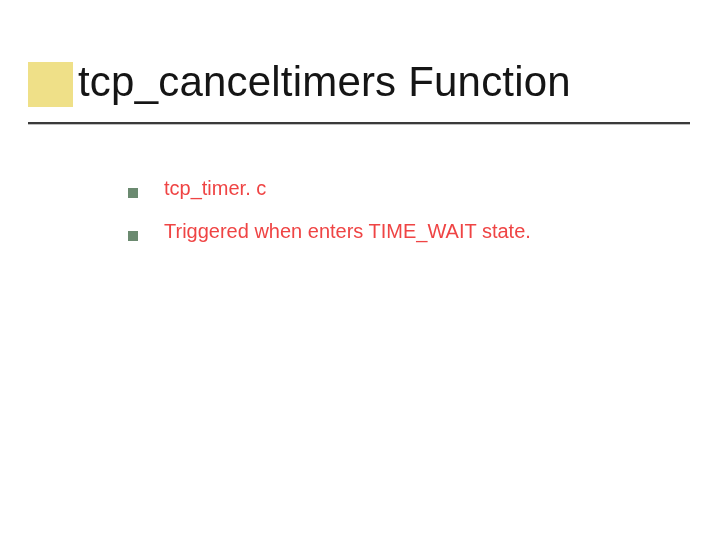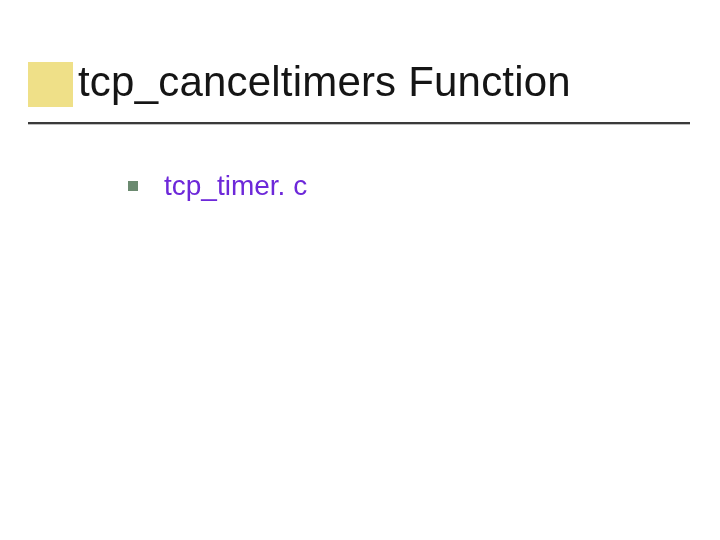--- a/index.html
+++ b/index.html
@@ -54,25 +54,25 @@
     top: 158px;
     right: 60px;
   }
   .ul {
     list-style: none;
     margin: 0;
     padding: 0;
   }
   .li {
     position: relative;
-    font-size: 28px;
+    font-size: 20px;
     line-height: 1.32;
-    margin: 10px 0 2px 0;
+    margin: 17px 0 2px 0;
     padding-left: 44px;
-    color: #6d28d9;
+    color: #ef4444;
   }
   .bullet {
     position: absolute;
     left: 8px;
     top: 13px;
     width: 10px;
     height: 10px;
     background: #6b8a70;
   }
 </style>
@@ -88,16 +88,20 @@
   </div>
 
   <div class="title-rule"></div>
 
   <div class="body">
     <ul class="ul">
       <li class="li">
         <span class="bullet"></span>
         <span>tcp_timer. c</span>
       </li>
+      <li class="li">
+        <span class="bullet"></span>
+        <span>Triggered when enters TIME_WAIT state.</span>
+      </li>
     </ul>
   </div>
 
 </div>
 
 </body></html>

